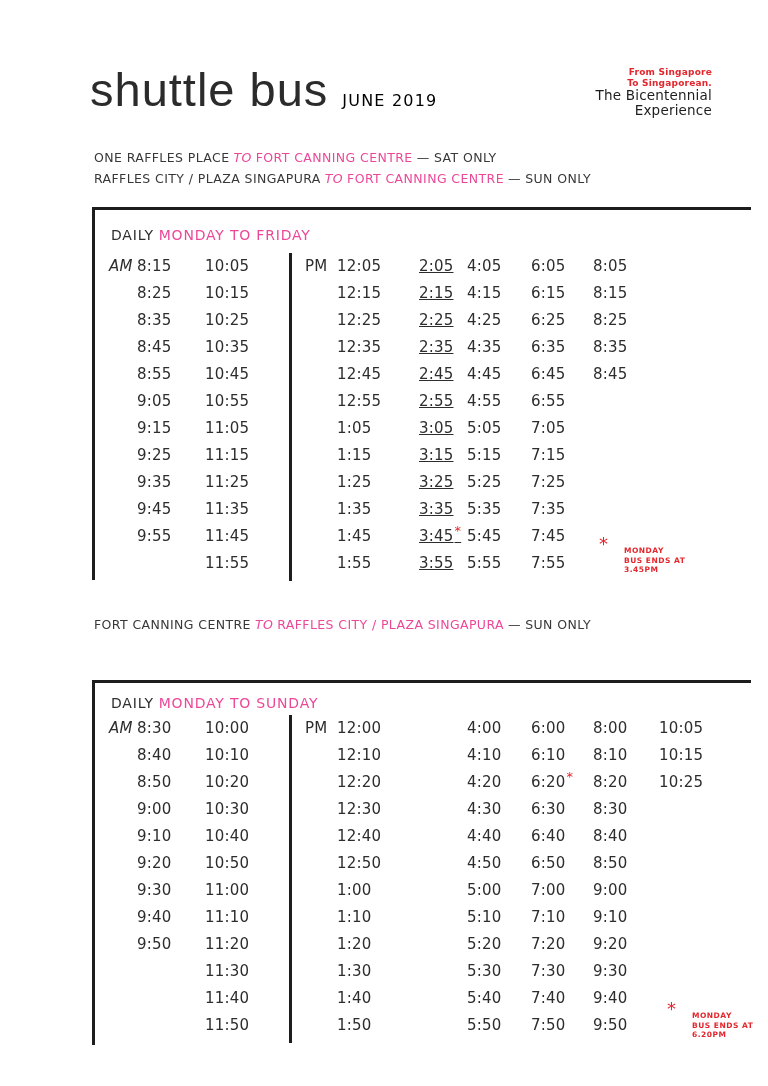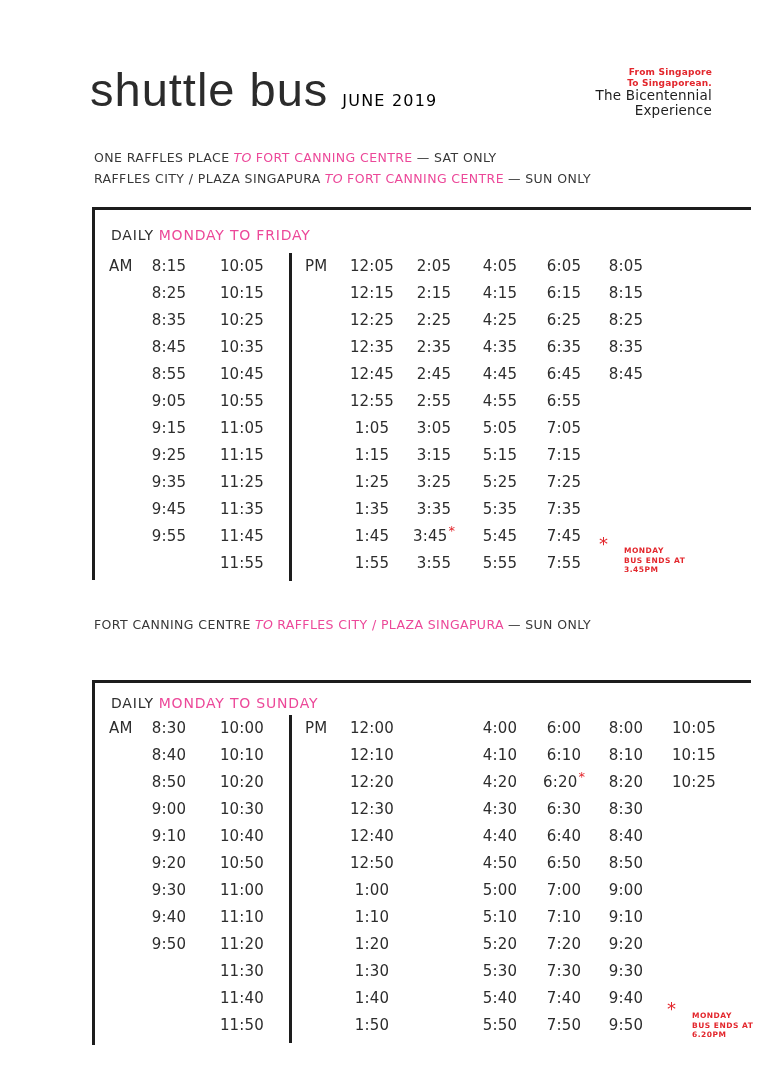--- a/index.html
+++ b/index.html
@@ -36,30 +36,30 @@
     position:absolute; left:92px; width:656px;
     border-top:3px solid #1d1d1d; border-left:3px solid #1d1d1d;
   }
   .tbox1 { top:207px; height:370px; }
   .tbox2 { top:680px; height:362px; }
   .tbox-title { position:absolute; left:16px; font-size:14px; letter-spacing:0.8px; color:#2e2e2e; white-space:nowrap; }
   .tbox-title span { margin-right:5px; }
   .tbox1 .tbox-title { top:17px; }
   .tbox2 .tbox-title { top:12px; }
 
-  .col { position:absolute; text-align:center; font-size:15px; color:#2d2d2d; letter-spacing:0.2px; }
+  .col { position:absolute; font-size:15px; color:#2d2d2d; letter-spacing:0.2px; }
   .tbox1 .col { top:43px; }
   .tbox2 .col { top:32px; }
   .cell { height:27px; line-height:27px; white-space:nowrap; }
-  .c-amlabel { left:14px;  width:38px; text-align:left; }
+  .c-amlabel { left:14px;  width:38px; text-align:left;font-style:italic; }
   .c-am1     { left:42px;  width:64px; }
   .c-am2     { left:110px; width:74px; }
   .c-pmlabel { left:210px; width:38px; text-align:left; }
   .c-pm1     { left:242px; width:70px; }
-  .c-pm2     { left:306px; width:66px; }
+  .c-pm2     { left:324px; width:66px;text-decoration:underline; }
   .c-pm3     { left:372px; width:66px; }
   .c-pm4     { left:436px; width:66px; }
   .c-pm5     { left:498px; width:66px; }
   .c-pm6     { left:564px; width:70px; }
 
   .vdiv { position:absolute; left:194px; width:3px; background:#1d1d1d; }
   .tbox1 .vdiv { top:43px; height:328px; }
   .tbox2 .vdiv { top:32px; height:328px; }
 
   .ast { color:#e3262c; font-size:13px; position:relative; top:-6px; margin-left:1px; }

